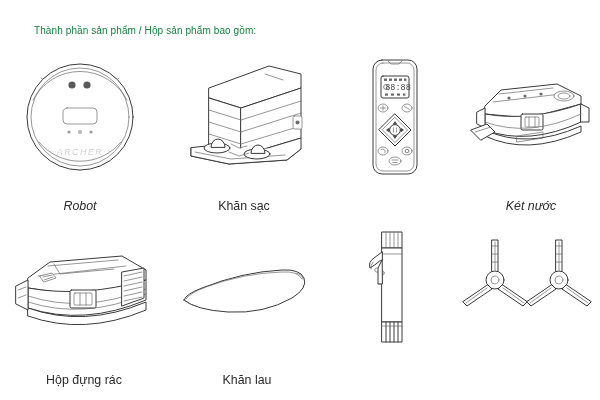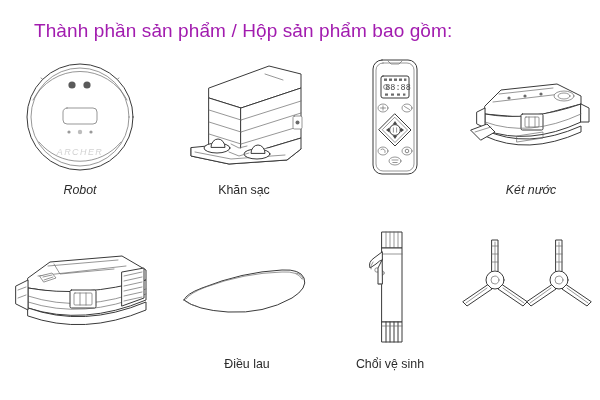--- a/index.html
+++ b/index.html
@@ -19,23 +19,23 @@
   .page {
     width: 600px;
     height: 400px;
     position: relative;
     background: #ffffff;
   }
   .heading {
     position: absolute;
     left: 34px;
     top: 22px;
-    font-size: 19px;
+    font-size: 10px;
     line-height: 18px;
-    color: #a21caf;
+    color: #15803d;
     letter-spacing: 0.1px;
     white-space: nowrap;
   }
   .grid {
     position: absolute;
     left: 0;
     top: 52px;
     width: 600px;
   }
   .row {
@@ -55,21 +55,21 @@
     display: flex;
     align-items: center;
     justify-content: center;
   }
   .caption {
     font-size: 12.4px;
     line-height: 16px;
     color: #2b2b2b;
     text-align: center;
     white-space: nowrap;
-    margin-top: 2px;
+    margin-top: 18px;
   }
   
   .c1 { width: 160px; font-style: italic; }
   .c2 { width: 168px; }
   .c3 { width: 134px; }
   .c4 { width: 138px; font-style: italic; }
 
   .r2c1 { width: 168px; }
   .r2c2 { width: 158px; }
   .r2c3 { width: 128px; }
@@ -301,36 +301,37 @@
 
             <rect class="ln fill-white" x="66" y="64" width="26" height="18" rx="1.5"></rect>
             <rect class="ln-thin fill-white" x="70" y="67" width="18" height="12" rx="1"></rect>
             <path class="ln-thin" d="M76 67 L76 79 M82 67 L82 79"></path>
 
             <path class="ln-thin fill-white" d="M36 50 L48 47 L52 52 L40 56 Z"></path>
             <path class="ln-thin" d="M39 51 L48 49" stroke="#4a4a4a" stroke-width="1.4"></path>
             <path class="ln-thin" d="M40 54 L49 51" stroke="#4a4a4a" stroke-width="1.4"></path>
           </svg>
         </div>
+        <div class="caption">Hộp đựng rác</div>
       </div>
 
       <div class="cell r2c2">
         <div class="art">
           <svg width="150" height="128" viewBox="0 0 150 128">
 
             <path class="ln fill-white" d="M12 74 Q14 68 30 62 Q70 46 110 44 Q128 43 132 52 Q136 62 120 72 Q92 88 56 86 Q24 84 12 74 Z"></path>
 
             <path class="ln-thin" d="M14 73 Q18 67 34 61 Q72 47 110 46 Q126 45 130 53"></path>
 
             <path class="ln-thin" d="M124 47 Q130 48 131 53"></path>
 
             <path class="ln-thin" d="M12 74 Q16 78 24 80"></path>
           </svg>
         </div>
-        <div class="caption">Điều lau</div>
+        <div class="caption">Khăn lau</div>
       </div>
 
       <div class="cell r2c3">
         <div class="art">
           <svg width="100" height="128" viewBox="0 0 100 128">
 
             <path class="ln fill-white" d="M42 6 L62 6 L62 22 L42 22 Z"></path>
             <path class="ln-thin" d="M46 6 L46 22 M50 6 L50 22 M54 6 L54 22 M58 6 L58 22"></path>
 
             <path class="ln fill-white" d="M42 22 L62 22 L62 96 L42 96 Z"></path>
@@ -343,21 +344,20 @@
             <circle class="ln-thin fill-white" cx="42" cy="47" r="2.2"></circle>
 
             <path class="ln fill-white" d="M42 34 L38 42 L38 58 L42 58 Z"></path>
             <path class="ln-thin" d="M42 58 L38 58"></path>
 
             <path class="ln fill-white" d="M42 96 L62 96 L62 116 L42 116 Z"></path>
             <path class="ln" d="M46 96 L46 116 M50 96 L50 116 M54 96 L54 116 M58 96 L58 116"></path>
             <path class="ln-thin" d="M42 100 L62 100"></path>
           </svg>
         </div>
-        <div class="caption">Chổi vệ sinh</div>
       </div>
 
       <div class="cell r2c4">
         <div class="art">
           <svg width="140" height="128" viewBox="0 0 140 128">
 
             <g>
 
               <path class="ln fill-white" d="M35 14 L41 14 L41 48 L35 48 Z"></path>
               <path class="ln-thin" d="M38 16 L38 44"></path>

